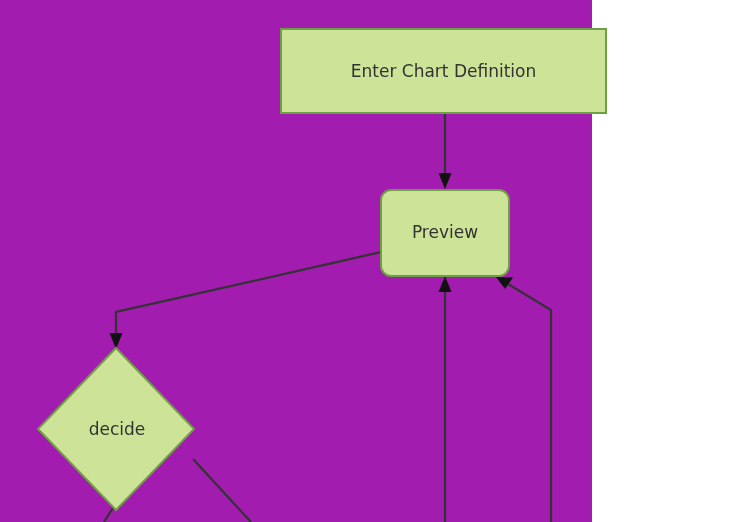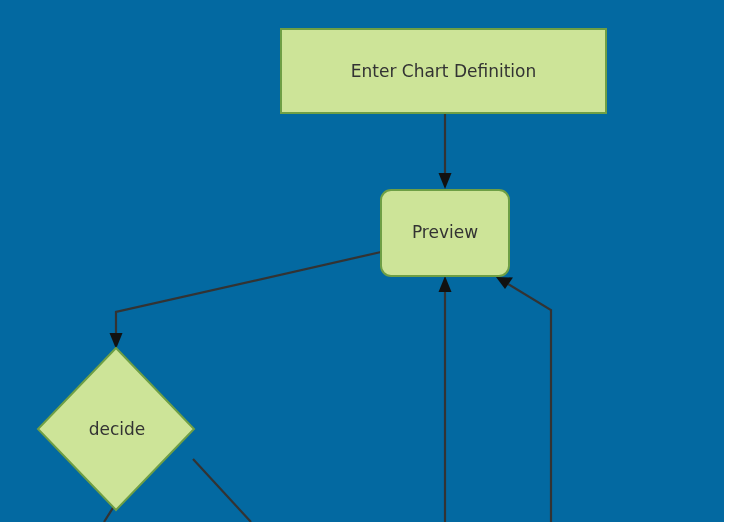--- a/index.html
+++ b/index.html
@@ -8,23 +8,23 @@
     background: #ffffff;
   }
   body {
     width: 740px;
     height: 522px;
     overflow: hidden;
     font-family: "DejaVu Sans", "Liberation Sans", sans-serif;
   }
   #flowchart {
     position: relative;
-    width: 724px;
+    width: 592px;
     height: 522px;
-    background: #0369a1;
+    background: #a21caf;
   }
   #flow-svg {
     position: absolute;
     top: 0;
     left: 0;
     width: 740px;
     height: 522px;
   }
   .node-label {
     font-family: "DejaVu Sans", "Liberation Sans", sans-serif;

